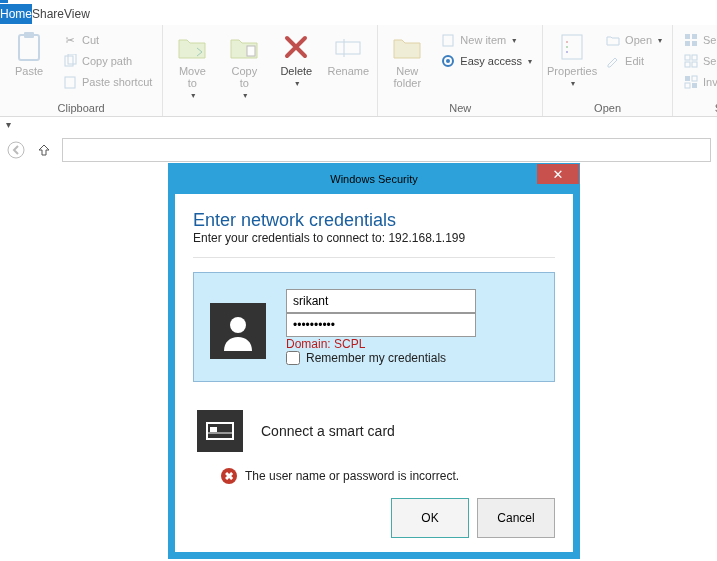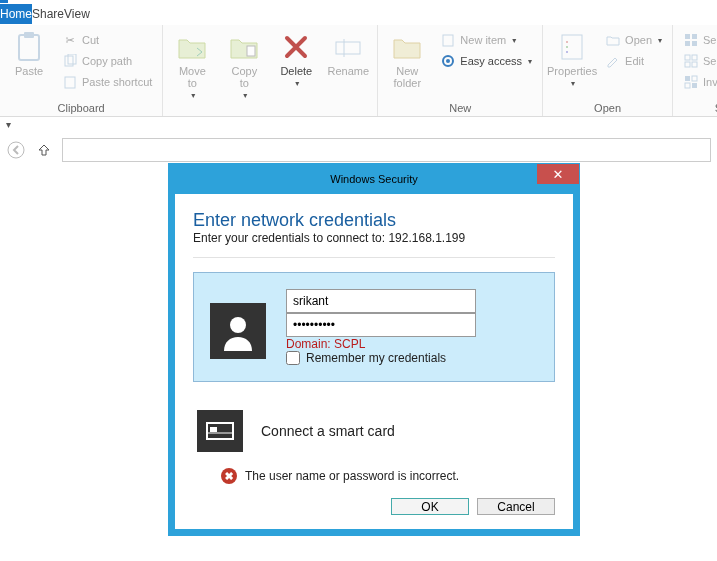--- a/index.html
+++ b/index.html
@@ -58,21 +58,21 @@
 .chk input { width: 14px; height: 14px; }
 
 .smart { display: flex; align-items: center; gap: 18px; padding: 28px 4px 10px 4px; }
 .smart-ico { width: 46px; height: 42px; background: #333; display: flex; align-items: center; justify-content: center; }
 .smart-lbl { font-size: 14px; color: #222; }
 
 .err { display: flex; align-items: center; gap: 8px; font-size: 12px; color: #222; padding: 6px 0 14px 28px; }
 .err-ico { width: 16px; height: 16px; border-radius: 50%; background: #c0392b; color: #fff; display: flex; align-items: center; justify-content: center; font-size: 11px; font-weight: bold; }
 
 .btns { display: flex; justify-content: flex-end; gap: 8px; }
-.btns button { width: 78px; height: 17px; background: #eee; border: 1px solid #aaa; font-size: 12px; cursor: pointer; }
+.btns button { width: 78px; height: 40px; background: #eee; border: 1px solid #aaa; font-size: 12px; cursor: pointer; }
 .btns button.primary { border: 1px solid #4aa; background: #f4f4f4; }
 </style>
 </head>
 <body>
 
 <div class="file-strip"></div>
 <div class="tabs">
   <div class="tab active">Home</div>
   <div class="tab">Share</div>
   <div class="tab">View</div>

